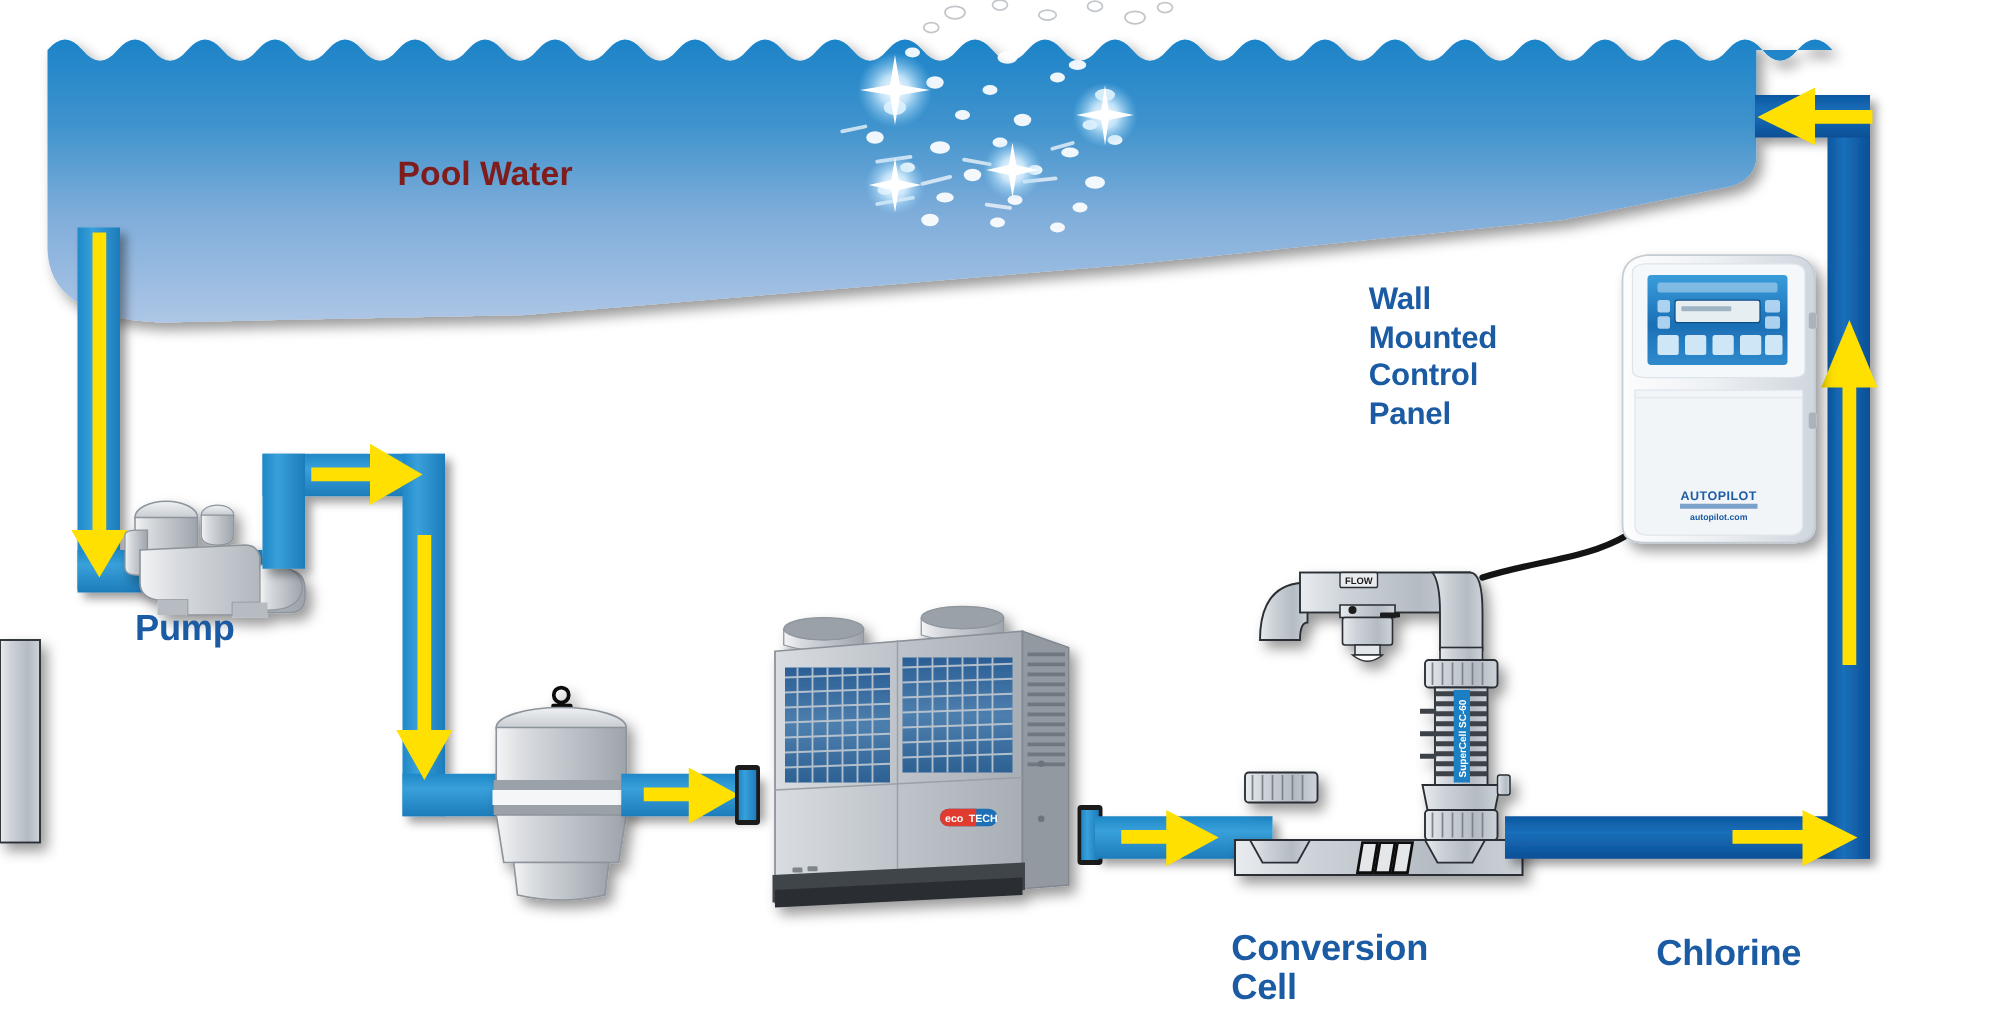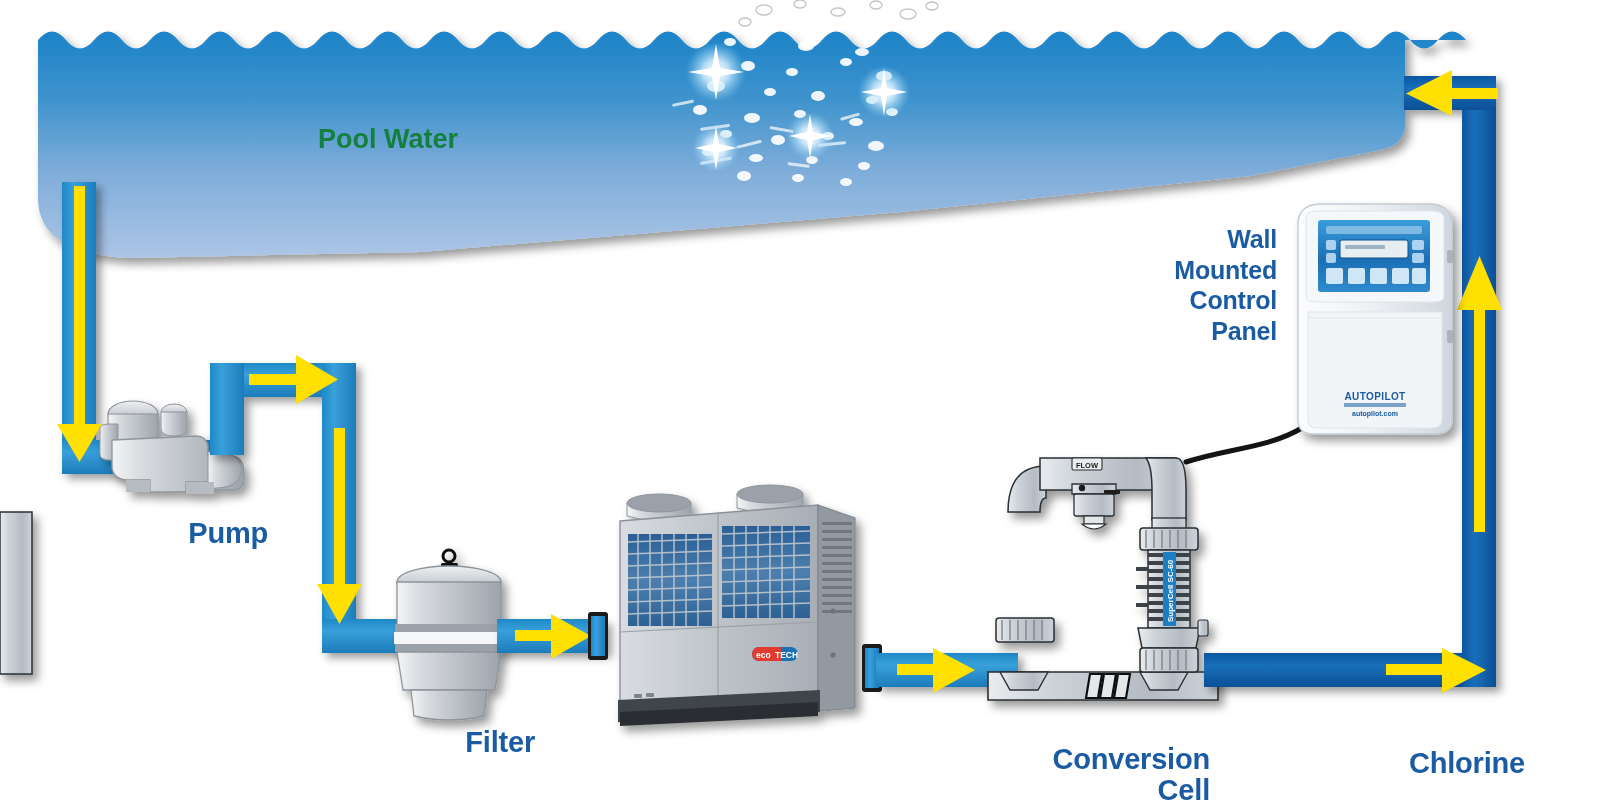--- a/index.html
+++ b/index.html
@@ -1,24 +1,24 @@
 <!DOCTYPE html>
 <html><head>
 <meta charset="utf-8">
 <style>
   html,body{margin:0;padding:0;background:#ffffff;}
   body{width:1600px;height:808px;position:relative;overflow:hidden;
        font-family:"Liberation Sans",sans-serif;}
   #stage{position:absolute;left:0;top:0;width:1600px;height:808px;}
   svg.layer{position:absolute;left:0;top:0;width:1600px;height:808px;overflow:visible;}
   .lbl{position:absolute;color:#1b5ba3;font-weight:bold;font-family:"Liberation Sans",sans-serif;
-       line-height:1.06;text-align:right;white-space:pre-line;letter-spacing:-0.2px;}
-  #pool-water-label{position:absolute;color:#15803d;font-weight:bold;font-size:27px;
+       line-height:1.06;text-align:left;white-space:pre-line;letter-spacing:-0.2px;}
+  #pool-water-label{position:absolute;color:#7f1d1d;font-weight:bold;font-size:27px;
        left:318px;top:124px;letter-spacing:0px;}
-  #pump-label{left:108px;top:518px;width:160px;font-size:29px;}
+  #pump-label{left:108px;top:488px;width:160px;font-size:29px;}
   #filter-label{left:365px;top:727px;width:170px;font-size:29px;}
   #heatpump-label{left:595px;top:750px;width:250px;font-size:29px;}
   #cell-label{left:985px;top:744px;width:225px;font-size:29px;}
   #chlorine-label{left:1325px;top:748px;width:200px;font-size:29px;}
   #panel-label{left:1095px;top:224px;width:182px;font-size:25px;line-height:1.22;}
 </style>
 </head>
 <body>
 
 <div id="stage">
@@ -528,21 +528,20 @@
         <rect x="1344" y="403" width="62" height="4" fill="#1b5ba3" opacity=".55"></rect>
         <text x="1375" y="416" text-anchor="middle" font-family="Liberation Sans, sans-serif" font-size="7" font-weight="bold" fill="#1b5ba3">autopilot.com</text>
       </g>
     </g>
   </svg>
 
   <div id="pool-water-label">Pool Water</div>
 
   <div class="lbl" id="pump-label">Pump</div>
 
-  <div class="lbl" id="filter-label">Filter</div>
 
 
   <div class="lbl" id="cell-label">Conversion
 Cell</div>
 
   <div class="lbl" id="chlorine-label">Chlorine</div>
 
   <div class="lbl" id="panel-label">Wall
 Mounted
 Control

